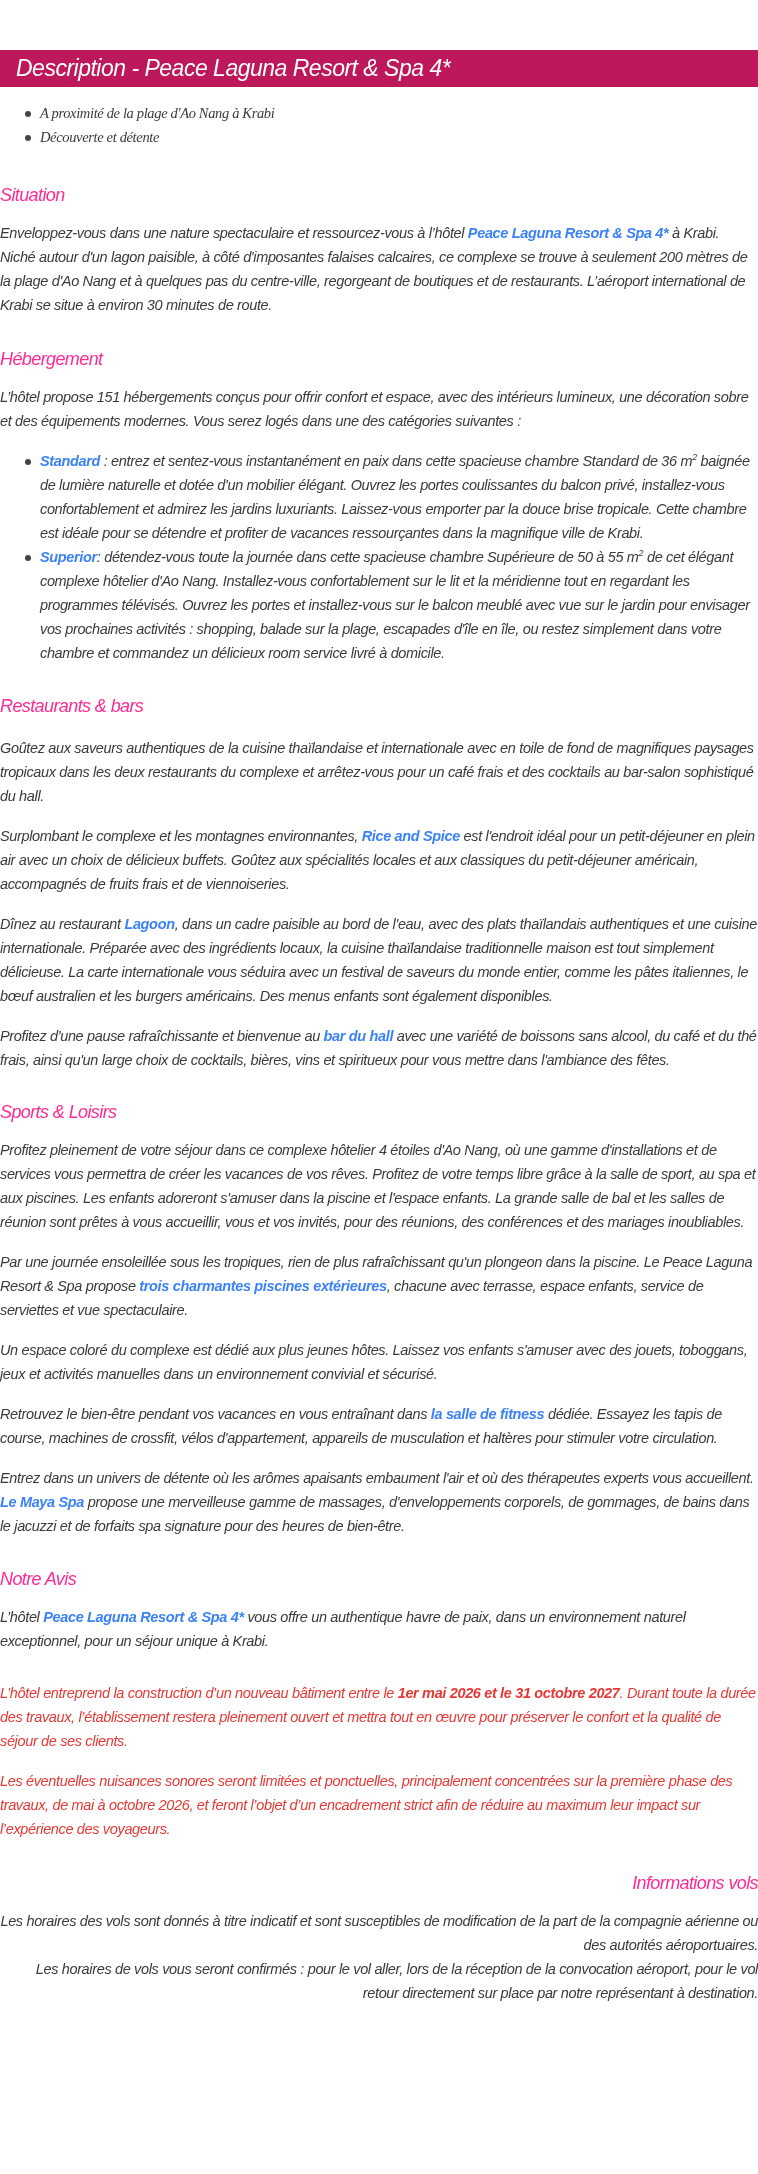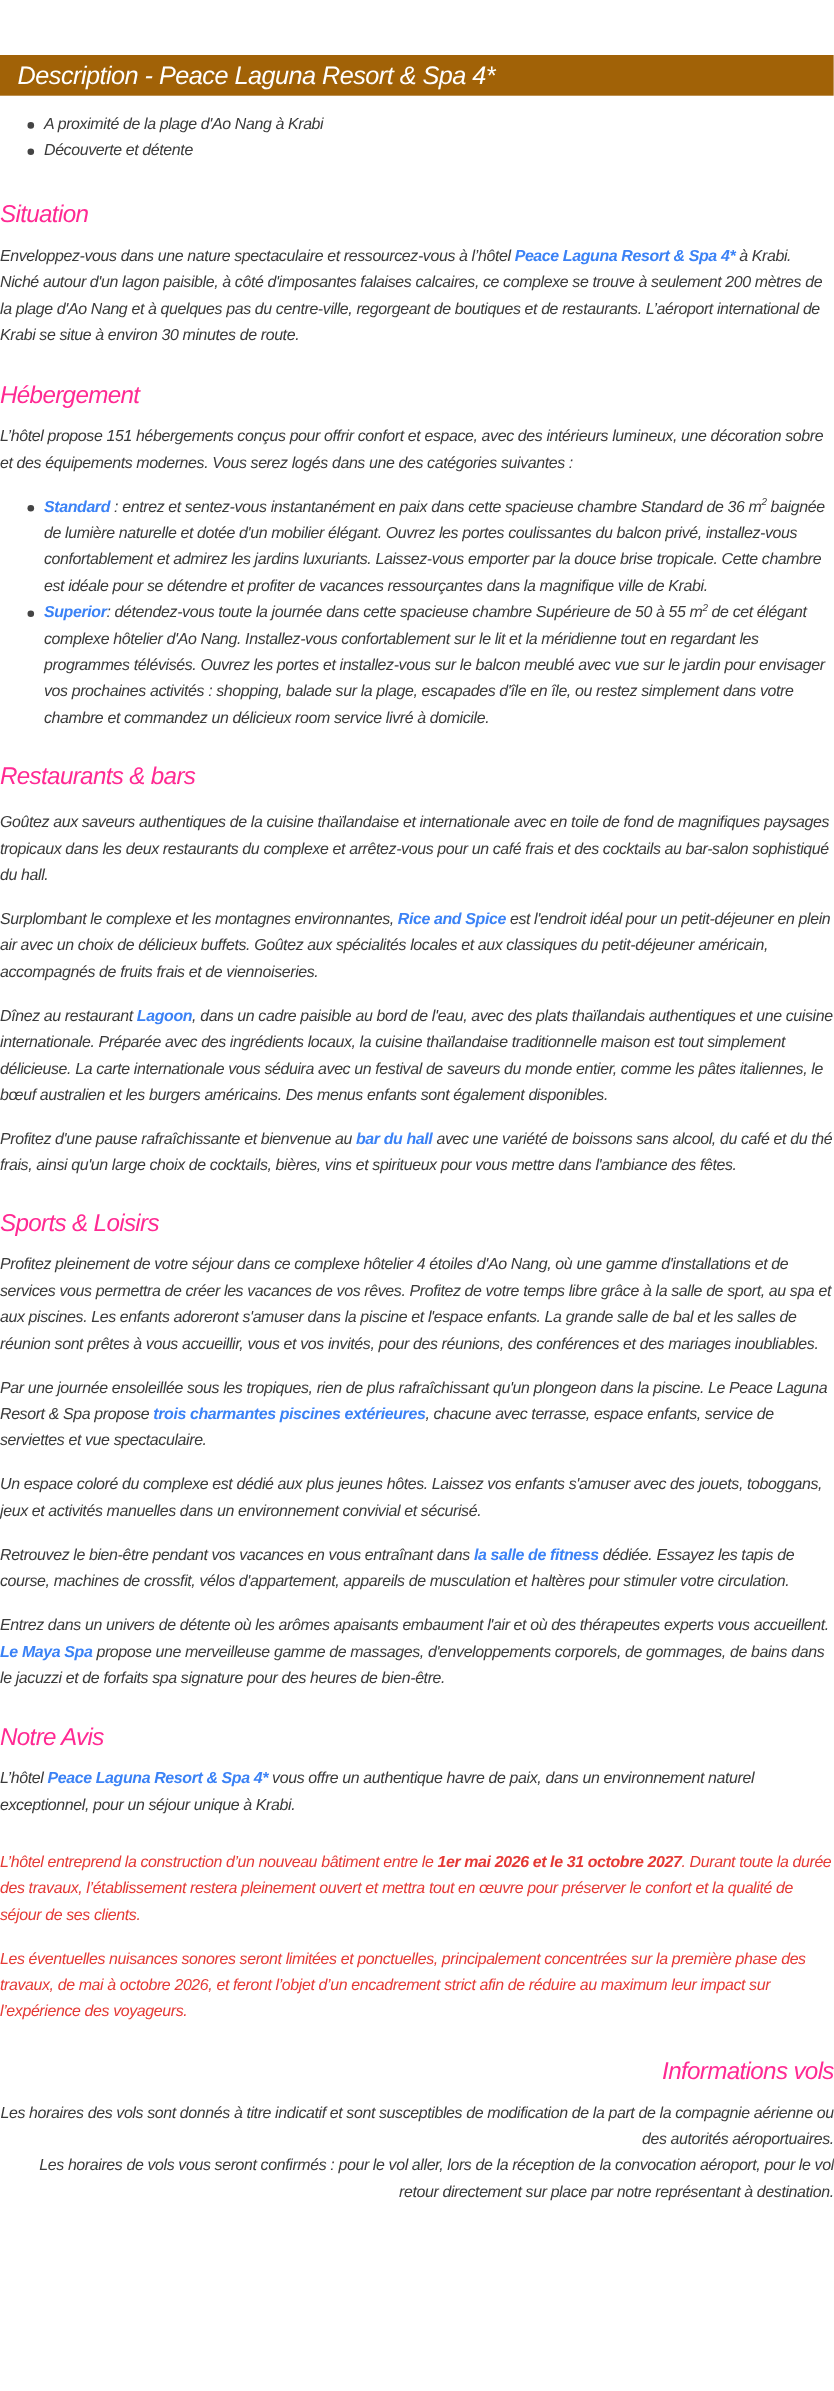--- a/index.html
+++ b/index.html
@@ -7,48 +7,48 @@
     width: 758px;
     font-family: "Liberation Sans", sans-serif;
     color: #3a3a3a;
     font-style: italic;
     font-size: 14.5px;
     line-height: 24px;
     letter-spacing: -0.35px;
   }
   .page { position: relative; width: 758px; padding-top: 50px; padding-bottom: 20px; }
   .band {
-    background: #a16207;
+    background: #be185d;
     height: 37px;
     margin: 0;
     padding: 0 0 0 16px;
     color: #ffffff;
     font-size: 23px;
     line-height: 37px;
     font-weight: normal;
     letter-spacing: -0.5px;
   }
   ul { margin: 0; padding: 0; list-style: none; }
-  .intro-list { margin-top: 14px; }
+  .intro-list { margin-top: 14px; font-family: Liberation Serif, serif; }
   .intro-list li, .room-list li {
     position: relative;
     padding-left: 40px;
   }
   .intro-list li::before, .room-list li::before {
     content: "";
     position: absolute;
     left: 25px;
     top: 10px;
     width: 6px; height: 6px;
     border-radius: 50%;
     background: #444;
   }
   .section-title {
     color: #ff2a93;
-    font-size: 22px;
+    font-size: 18px;
     line-height: 28px;
     font-weight: normal;
     margin: 0;
     letter-spacing: -0.6px;
   }
   p { margin: 0; }
   b { font-weight: bold; color: #3b82f6; }
   .sec-situation { margin-top: 32px; }
   .sec-situation .section-title { margin-bottom: 12px; }
   .sec-heb { margin-top: 28px; }

